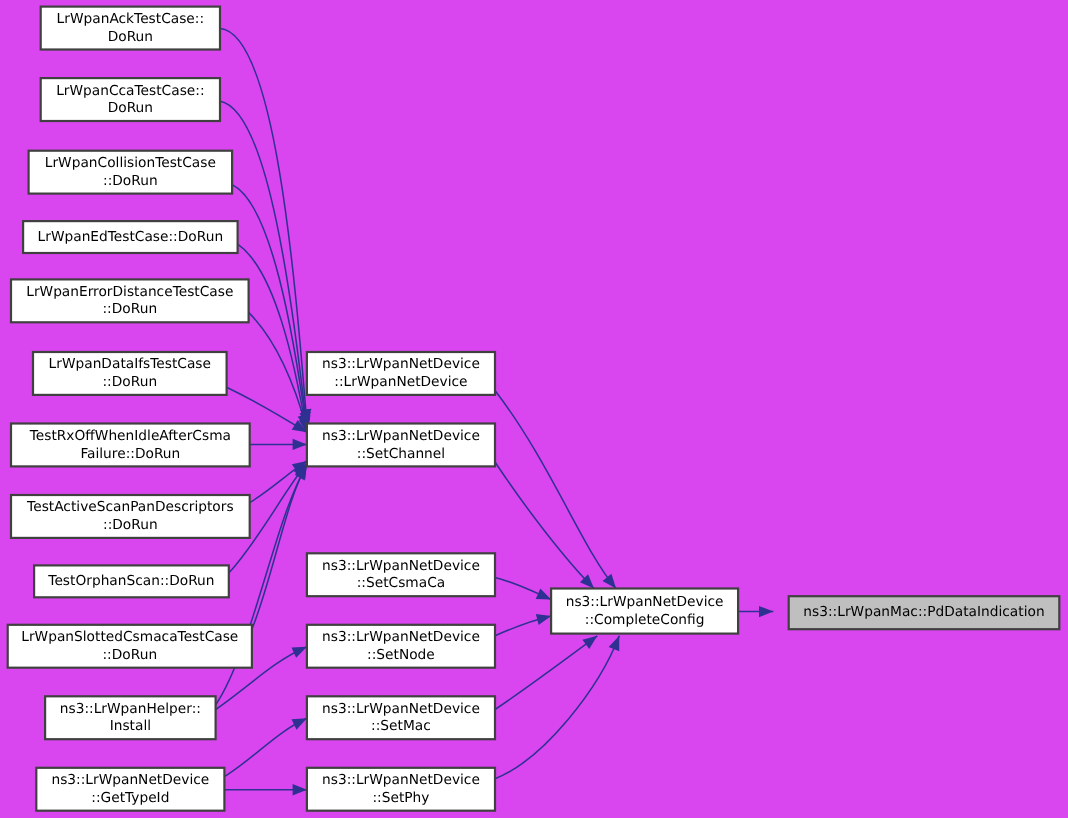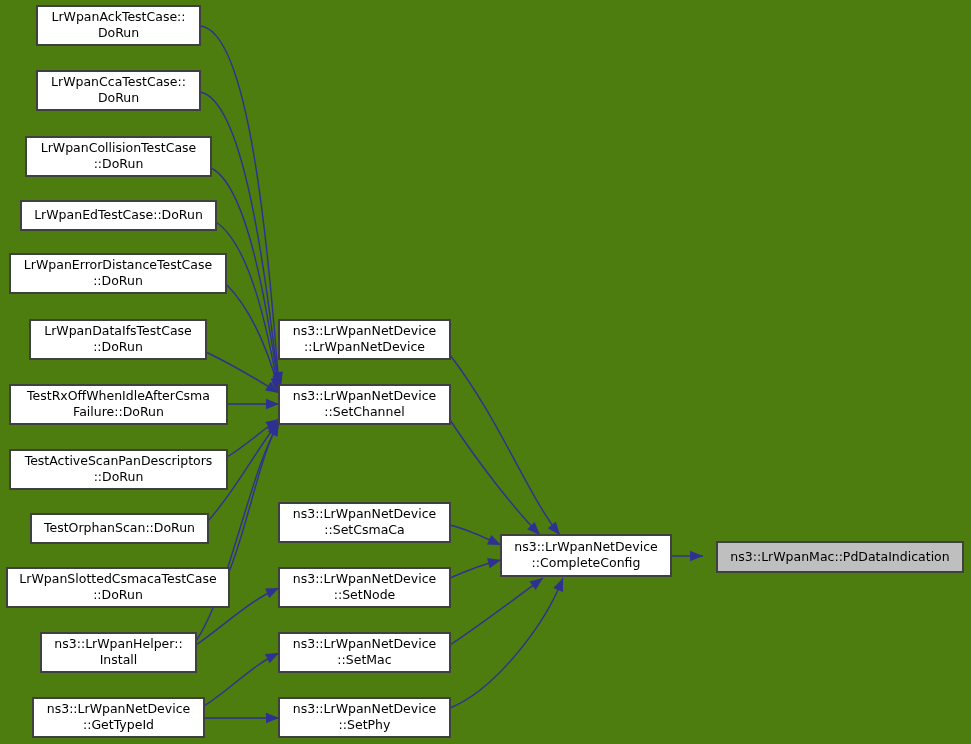--- a/index.html
+++ b/index.html
@@ -4,21 +4,21 @@
 <style>
   html, body {
     margin: 0;
     padding: 0;
     background: #ffffff;
   }
   #graph-root {
     position: relative;
     width: 971px;
     height: 744px;
-    background: #4d7c0f;
+    background: #d946ef;
     font-family: "DejaVu Sans", "Liberation Sans", sans-serif;
     overflow: hidden;
   }
   svg#callgraph {
     display: block;
     width: 971px;
     height: 744px;
   }
   .node-box {
     fill: #ffffff;

